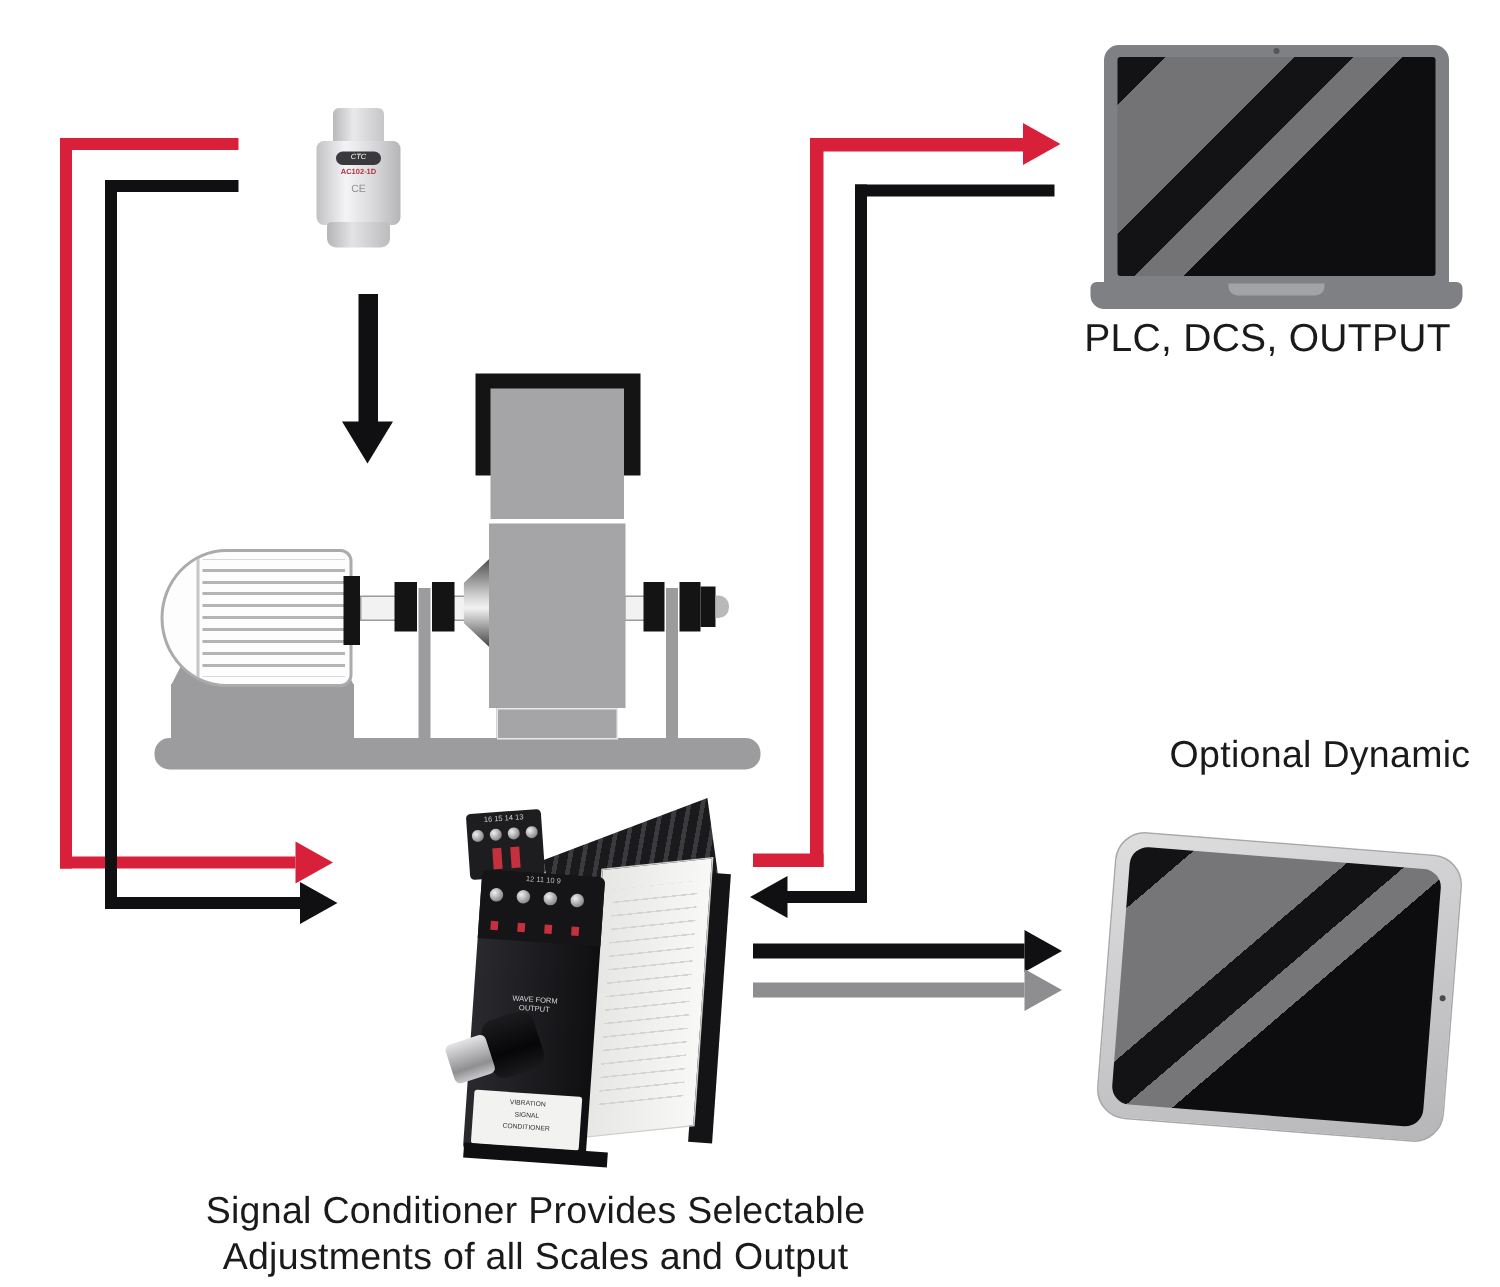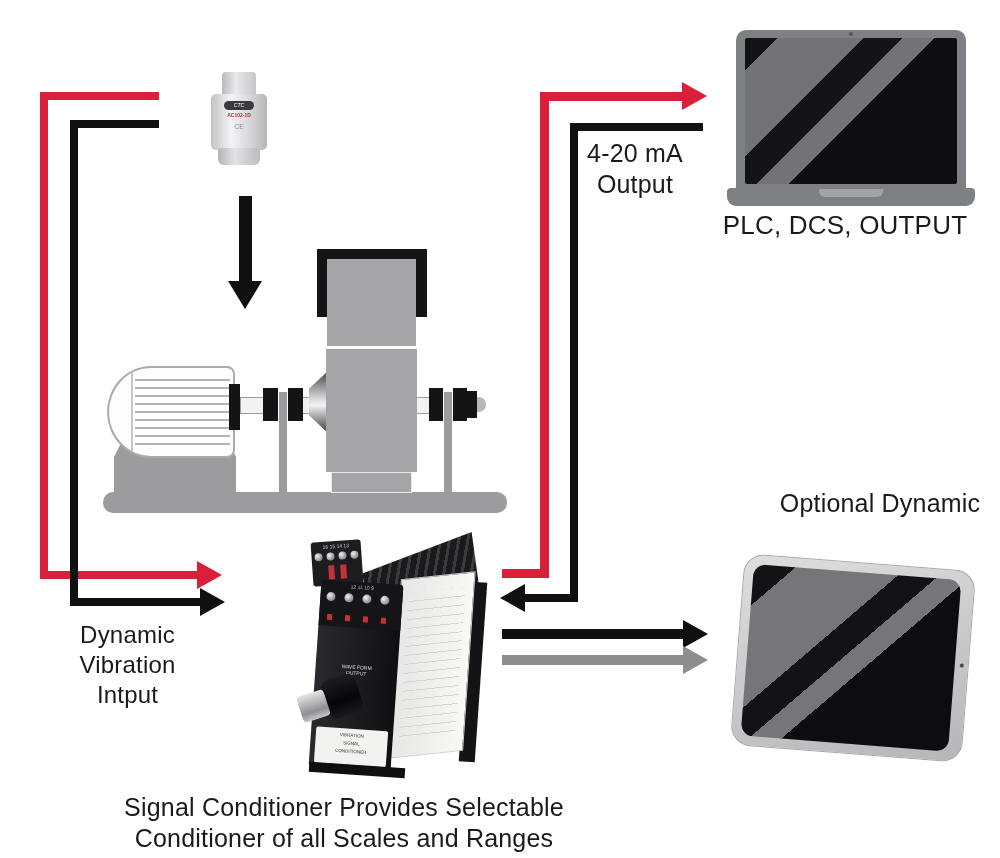--- a/index.html
+++ b/index.html
@@ -207,35 +207,26 @@
 
   <div class="abs" style="left:737px;top:562px;width:232px;height:192px;transform:rotate(4.5deg);">
     <div class="abs" style="left:0;top:0;right:0;bottom:0;border-radius:20px;
                 background:linear-gradient(160deg,#dededf,#b6b6b9);border:1px solid #a8a8ac;">
       <div class="abs" style="left:9px;top:9px;right:13px;bottom:9px;border-radius:12px;
                   background:linear-gradient(135deg,#131315 0%,#131315 11%,#767679 11%,#767679 38%,#131315 38%,#131315 48%,#767679 48%,#767679 56%,#0d0d0f 56%,#0d0d0f 100%);"></div>
       <div class="abs" style="right:4px;top:92px;width:4px;height:4px;border-radius:50%;background:#4a4a4e;"></div>
     </div>
   </div>
 
-  <div class="lbl" style="left:555px;top:138px;width:160px;">
-    <div>4-20 mA</div>
-    <div>Output</div>
-  </div>
 
   <div class="lbl" style="left:695px;top:210px;width:300px;font-size:26px;">PLC, DCS, OUTPUT</div>
 
   <div class="lbl" style="left:740px;top:488px;width:280px;text-align:center;">
     <div>Optional Dynamic</div>
   </div>
 
-  <div class="lbl" style="left:50px;top:620px;width:155px;font-size:24px;line-height:30px;">
-    <div>Dynamic</div>
-    <div>Vibration</div>
-    <div>Intput</div>
-  </div>
-
-  <div class="lbl" style="left:104px;top:792px;width:480px;">
+
+  <div class="lbl" style="left:117px;top:792px;width:480px;">
     <div>Signal Conditioner Provides Selectable</div>
-    <div>Conditioner of all Scales and Ranges</div>
+    <div>Adjustments of all Scales and Output</div>
   </div>
 
 </div>
 
 </body></html>

